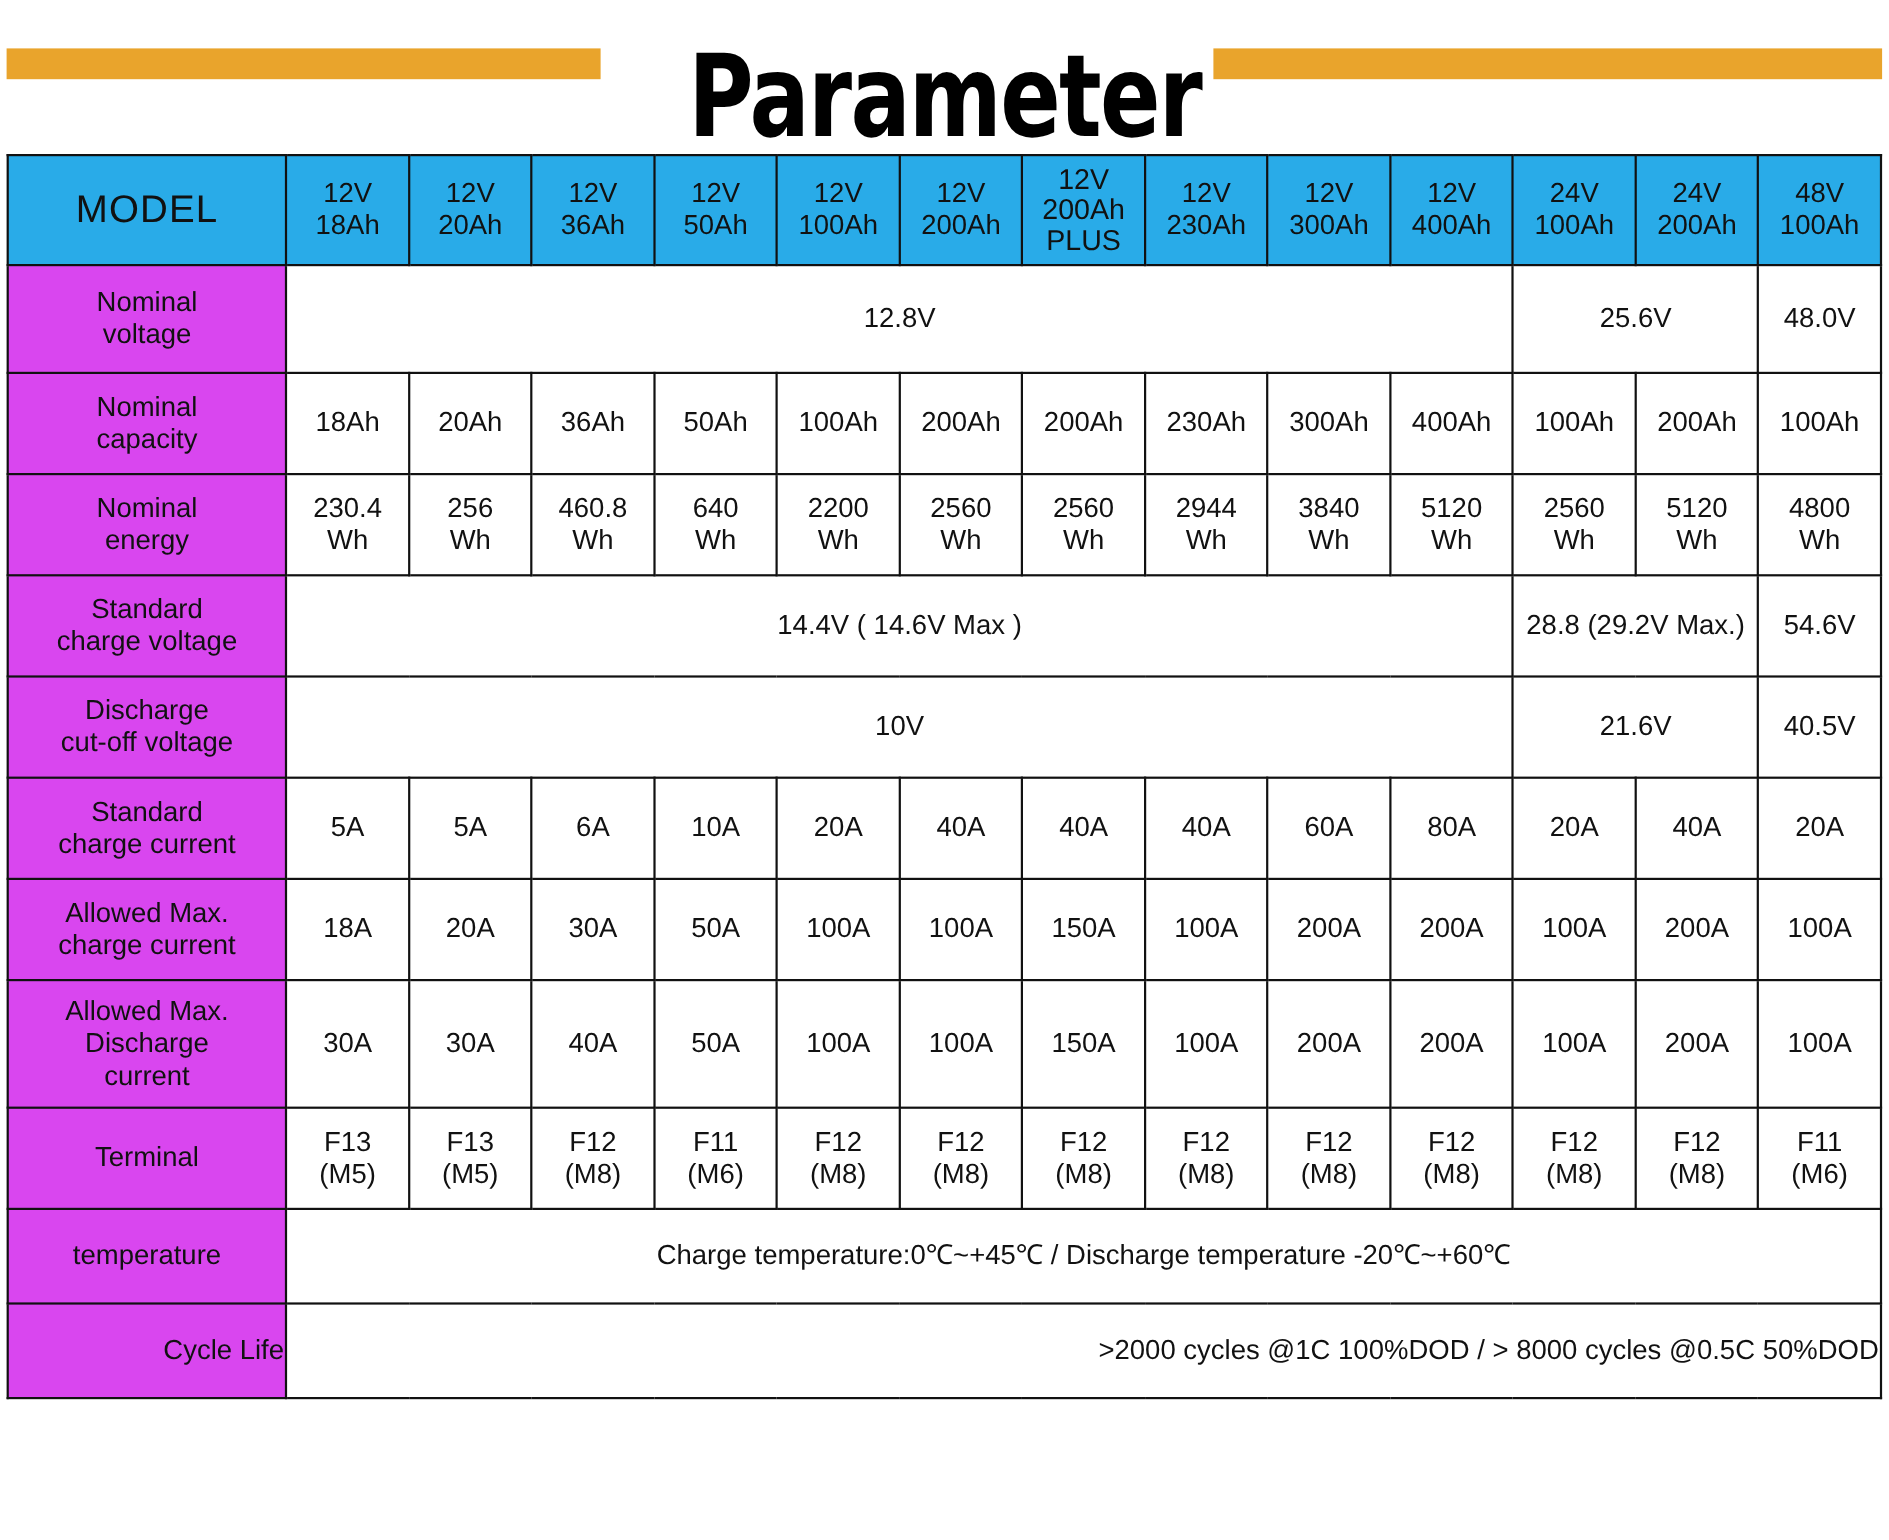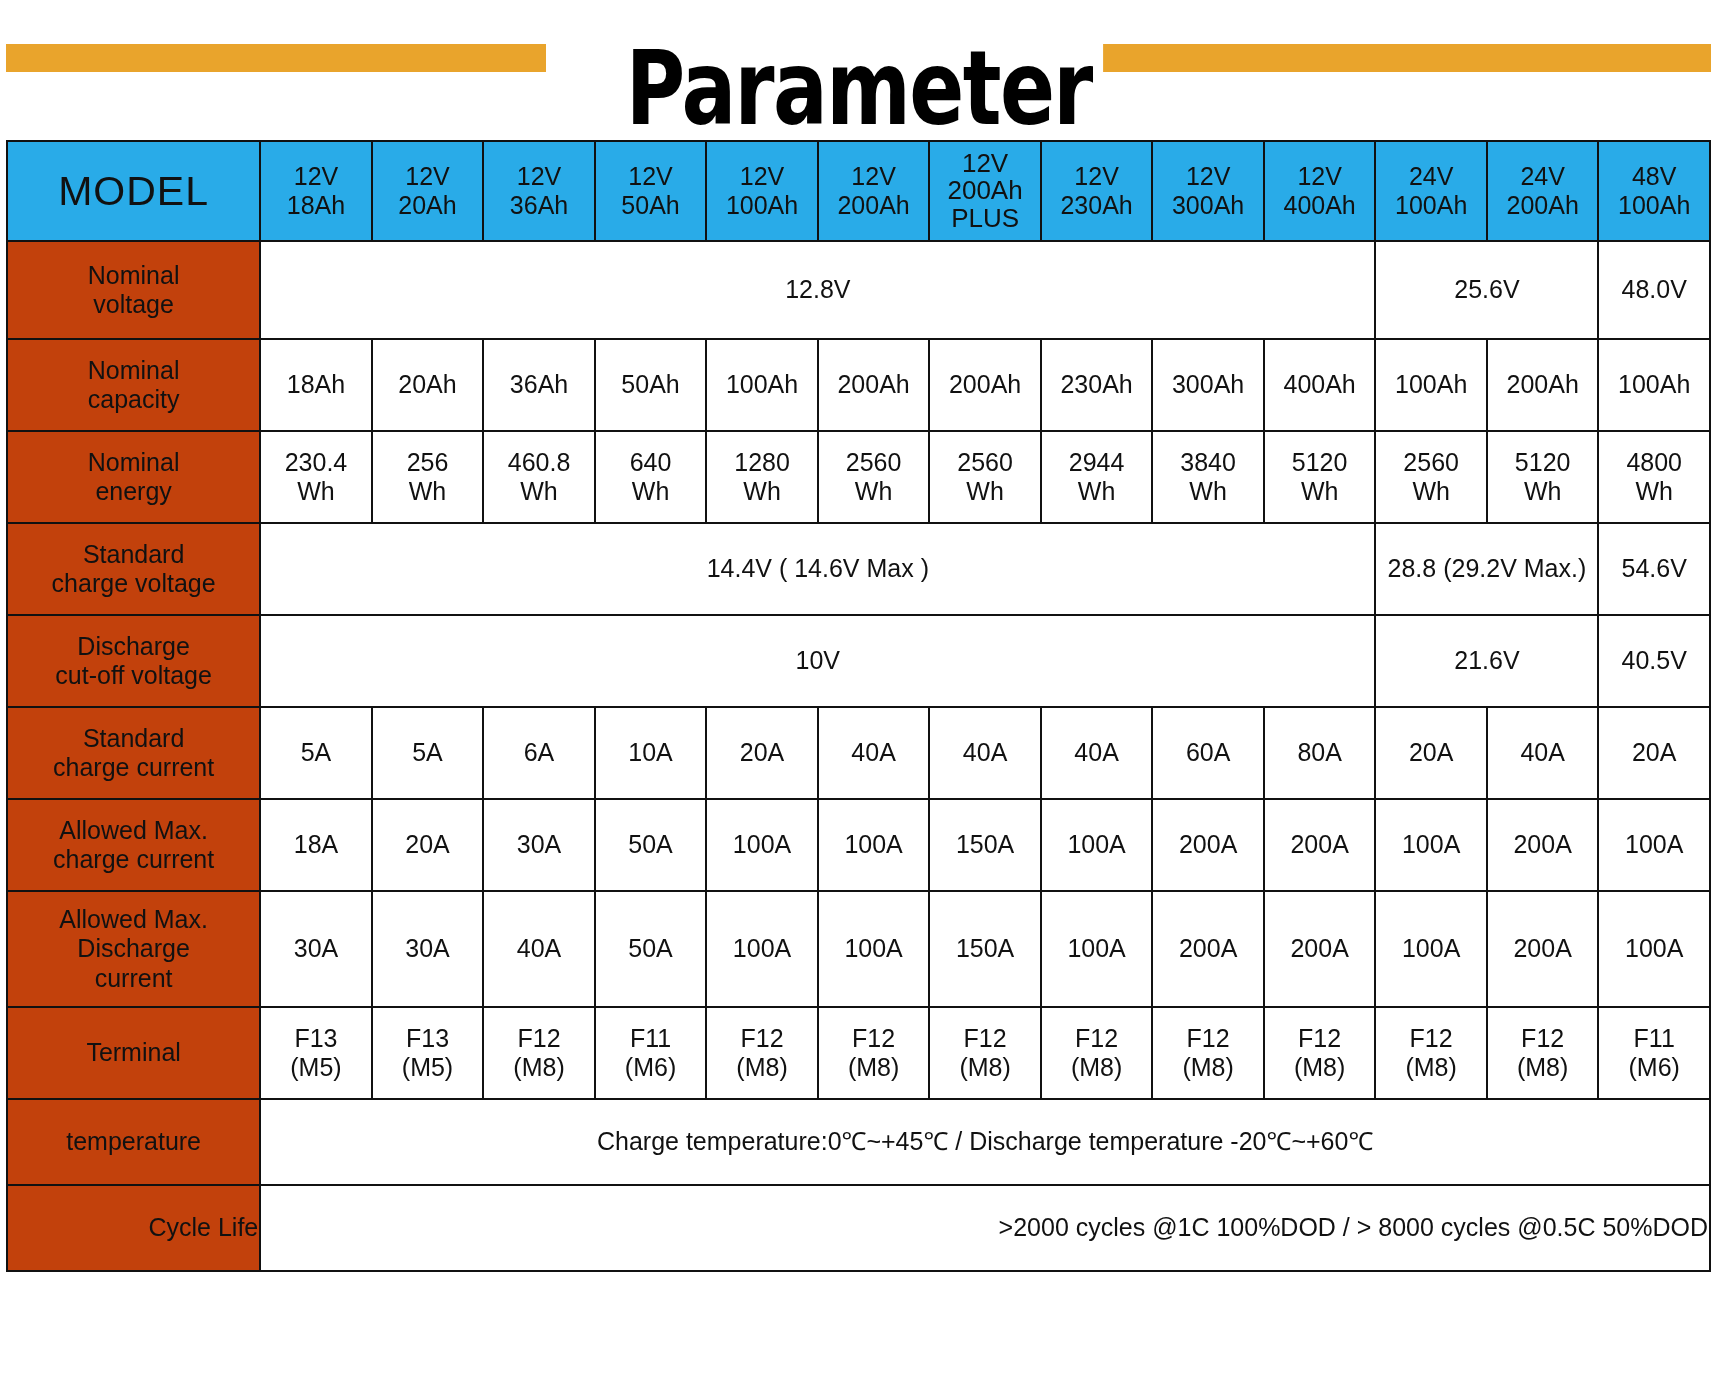--- a/index.html
+++ b/index.html
@@ -73,30 +73,30 @@
   thead th {
     background: #29ABE8;
     color: #ffffff;
     font-weight: bold;
     font-size: 29px;
     height: 94px;
     border-color: #1485bb;
     line-height: 1.1;
   }
   thead th.model-head {
-    font-size: 41px;
+    font-size: 35px;
     letter-spacing: 1px;
   }
   thead th.plus-head { font-size: 26px; line-height: 1.05; }
 
   
   td.rowlabel {
     font-size: 26px;
     line-height: 1.25;
-    background: #c2410c;
+    background: #d946ef;
     color: #111;
   }
 
   col.c-label { width: 218px; }
   col.c-data  { width: 96px; }
 
   tr.r-volt  td { height: 92px; }
   tr.r-cap   td { height: 86px; }
   tr.r-energy td { height: 86px; }
   tr.r-chgv  td { height: 86px; }
@@ -247,21 +247,21 @@
       </td>
       <td>
         <div>460.8</div>
         <div>Wh</div>
       </td>
       <td>
         <div>640</div>
         <div>Wh</div>
       </td>
       <td>
-        <div>1280</div>
+        <div>2200</div>
         <div>Wh</div>
       </td>
       <td>
         <div>2560</div>
         <div>Wh</div>
       </td>
       <td>
         <div>2560</div>
         <div>Wh</div>
       </td>

